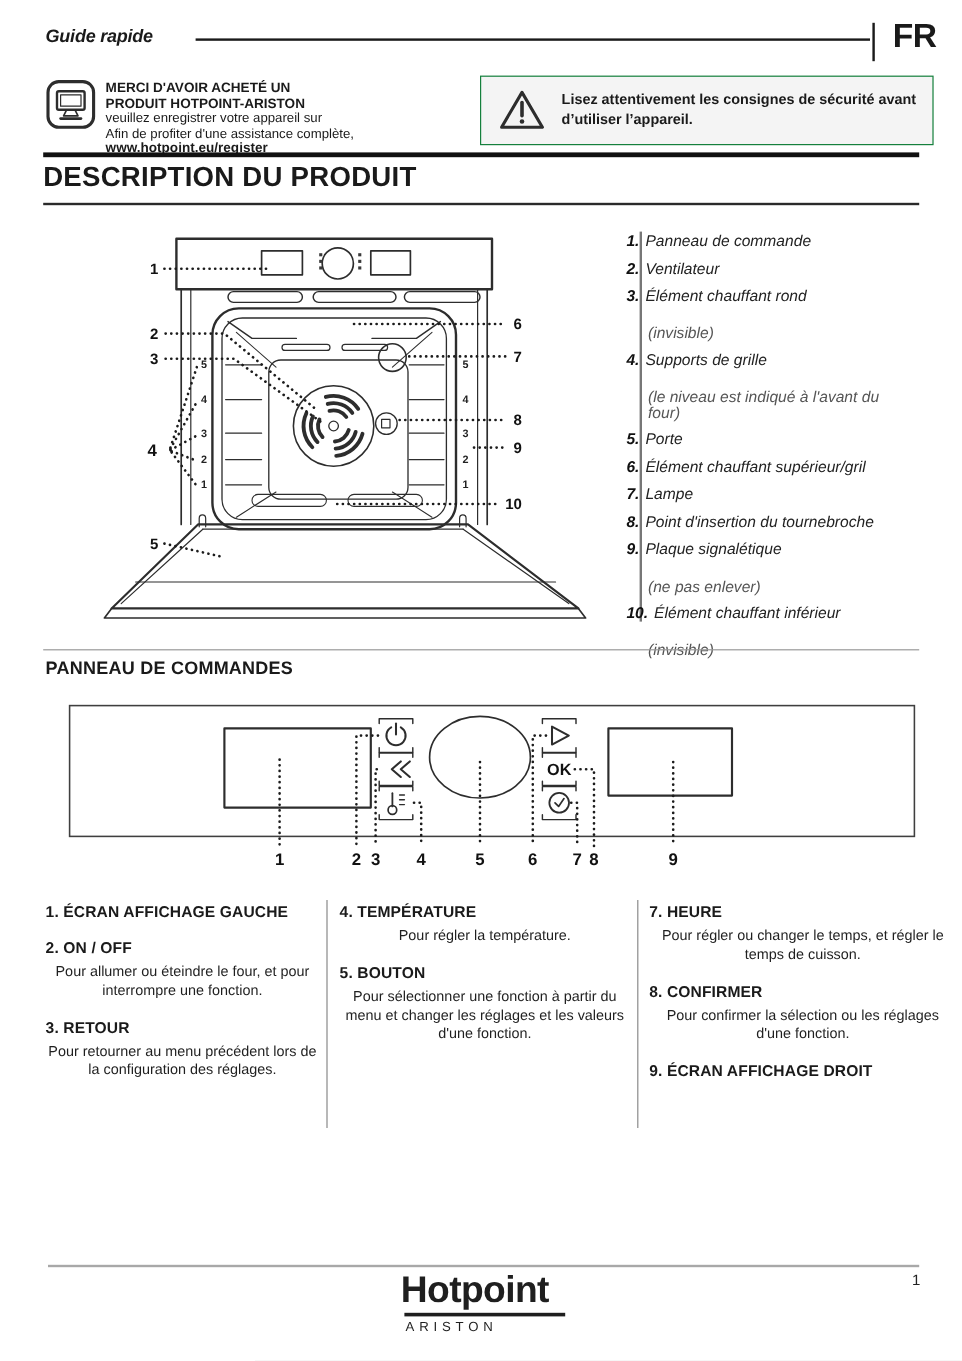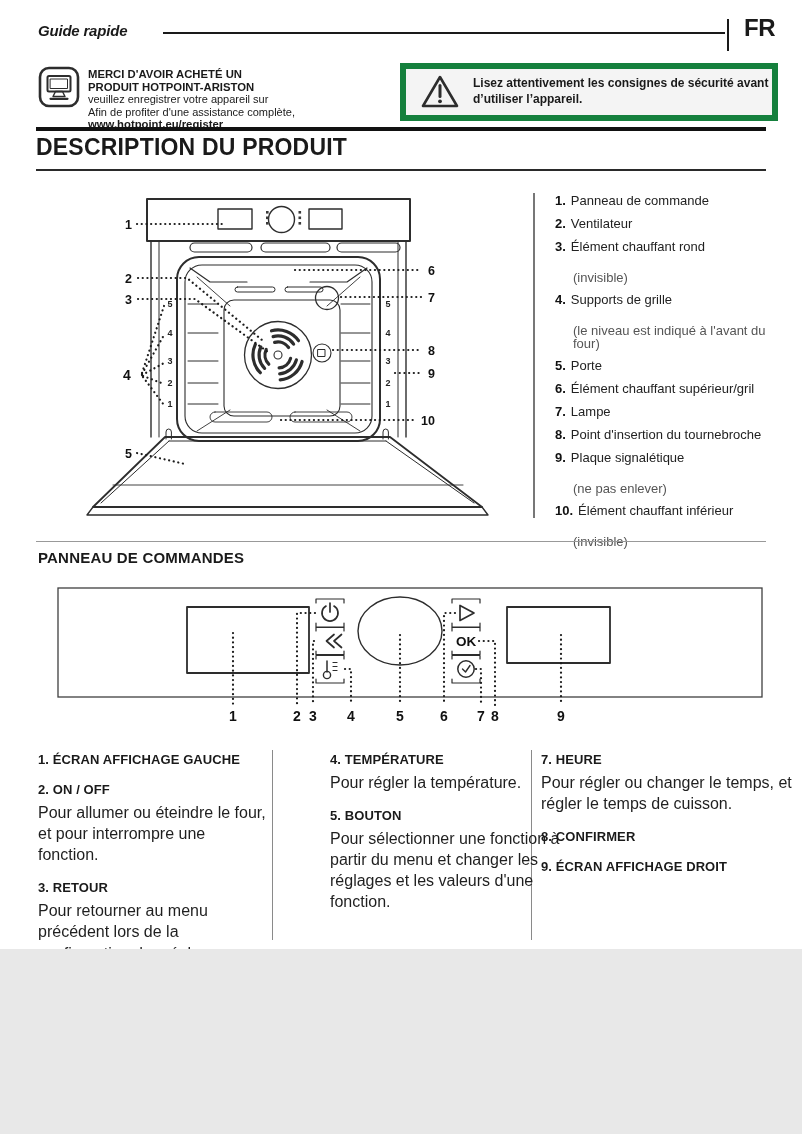--- a/index.html
+++ b/index.html
@@ -1,71 +1,71 @@
 <!DOCTYPE html>
 <html><head>
 <meta charset="utf-8">
 <style>
   * { margin:0; padding:0; box-sizing:border-box; }
   html,body { background:#e8e8e8; }
   body { font-family:"Liberation Sans", sans-serif; color:#1a1a1a; }
-  #page { position:relative; width:802px; height:949px; background:#ffffff; margin:0 auto; overflow:hidden; }
+  #page { position:relative; width:802px; height:1134px; background:#ffffff; margin:0 auto; overflow:hidden; }
 
   .abs { position:absolute; }
 
   
   .guide-label { left:38px; top:22px; font-size:15px; font-weight:bold; font-style:italic; letter-spacing:-0.2px; }
   .header-rule { left:163px; top:32px; width:562px; height:2px; background:#1a1a1a; }
   .header-vline { left:727px; top:19px; width:2px; height:32px; background:#1a1a1a; }
-  .lang-code { left:744px; top:14px; font-size:24px; font-weight:800; letter-spacing:-0.5px; }
+  .lang-code { left:744px; top:14px; font-size:28px; font-weight:800; letter-spacing:-0.5px; }
 
   
   .register-icon { left:38px; top:66px; }
   .register-text { left:88px; top:68px; width:310px; font-size:11px; line-height:12.6px; }
   .register-text .b { font-weight:bold; font-size:11.3px; }
 
   
-  .warning-box { left:400px; top:63px; width:378px; height:58px; background:#f4f4f4; border:6px solid #15803d;
+  .warning-box { left:400px; top:63px; width:378px; height:58px; background:#f4f4f4; border:1px solid #15803d;
                  display:flex; align-items:center; }
   .warning-box svg { margin-left:14px; flex:none; }
   .warning-text { margin-left:13px; width:320px; font-size:12px; font-weight:bold; line-height:1.3; }
 
   
   .rule-thick { left:36px; top:127px; width:730px; height:4px; background:#111; }
   .page-title { left:36px; top:134px; font-size:23px; font-weight:800; letter-spacing:0.2px; }
   .rule-thin  { left:36px; top:169px; width:730px; height:2px; background:#2a2a2a; }
 
   
   .oven-diagram { left:85px; top:183px; }
   .product-vline { left:533px; top:193px; width:1.5px; height:325px; background:#777; }
-  .product-list { left:555px; top:193px; width:228px; list-style:none; }
+  .product-list { left:522px; top:193px; width:228px; list-style:none;font-style:italic; }
   .product-list li { margin-bottom:8px; font-size:13px; line-height:15px; color:#222; }
   .product-list .num { font-weight:bold; color:#111; margin-right:5px; }
   .product-list .note { padding-left:18px; font-size:13px; line-height:13px; color:#555; margin-top:17px; }
 
   
   .panel-rule { left:36px; top:541px; width:730px; height:1.2px; background:#999; }
   .panel-title { left:38px; top:549px; font-size:15px; font-weight:800; letter-spacing:0.2px; }
   .panel-diagram { left:55px; top:585px; }
 
   
   .col { top:752px; }
   .col-1 { left:38px;  width:228px; }
-  .col-2 { left:283px; width:242px;margin-left:47px; }
+  .col-2 { left:283px; width:242px; }
   .col-3 { left:541px; width:256px; }
   .col-vline { top:750px; width:1.2px; height:190px; background:#8a8a8a; }
   .col-vline.v1 { left:272px; } .col-vline.v2 { left:531px; }
   .col .block { margin-bottom:15px; }
   .col h3 { font-size:13px; font-weight:800; letter-spacing:0.1px; margin-bottom:5px; }
-  .col p  { font-size:16px; line-height:1.32; color:#1f1f1f; }
+  .col p  { font-size:12px; line-height:1.32; color:#1f1f1f;text-align:center; }
 
   
   .footer-rule { left:40px; top:1054px; width:726px; height:2px; background:#a8a8a8; }
   .page-number { left:760px; top:1060px; font-size:12.5px; color:#222; }
-  .brand-block { left:334px; top:1057px; width:140px; text-align:center; }
+  .brand-block { left:334px; top:1057px; width:140px; text-align:left; }
   .brand { font-size:31px; font-weight:800; letter-spacing:-0.5px; color:#1f1f1f; }
   .brand-underline { width:134px; height:2.5px; background:#1f1f1f; margin:1px auto 3px auto; }
   .sub-brand { font-size:11px; font-weight:normal; letter-spacing:4px; color:#1f1f1f; padding-left:4px; }
 
   
   svg .s  { fill:none; stroke:#2d2d2d; stroke-linecap:round; stroke-linejoin:round; }
   svg .dot { fill:none; stroke:#1c1c1c; stroke-width:2.2; stroke-dasharray:0.1 4.6; stroke-linecap:round; }
   svg .lab { font-family:"Liberation Sans",sans-serif; font-size:12.5px; font-weight:bold; fill:#111; }
   svg .lab4 { font-size:14px; }
   svg .rk { font-family:"Liberation Sans",sans-serif; font-size:9px; font-weight:bold; fill:#222; }
@@ -412,20 +412,21 @@
     </div>
   <div class="abs col col-3">
 
       <div class="block">
         <h3>7. HEURE</h3>
         <p>Pour régler ou changer le temps, et régler le temps de cuisson.</p>
       </div>
 
       <div class="block">
         <h3>8. CONFIRMER</h3>
+        <p>Pour confirmer la sélection ou les réglages d'une fonction.</p>
       </div>
 
       <div class="block">
         <h3>9. ÉCRAN AFFICHAGE DROIT</h3>
 
       </div>
     </div>
 
   <div class="abs footer-rule"></div>
   <div class="abs page-number">1</div>

